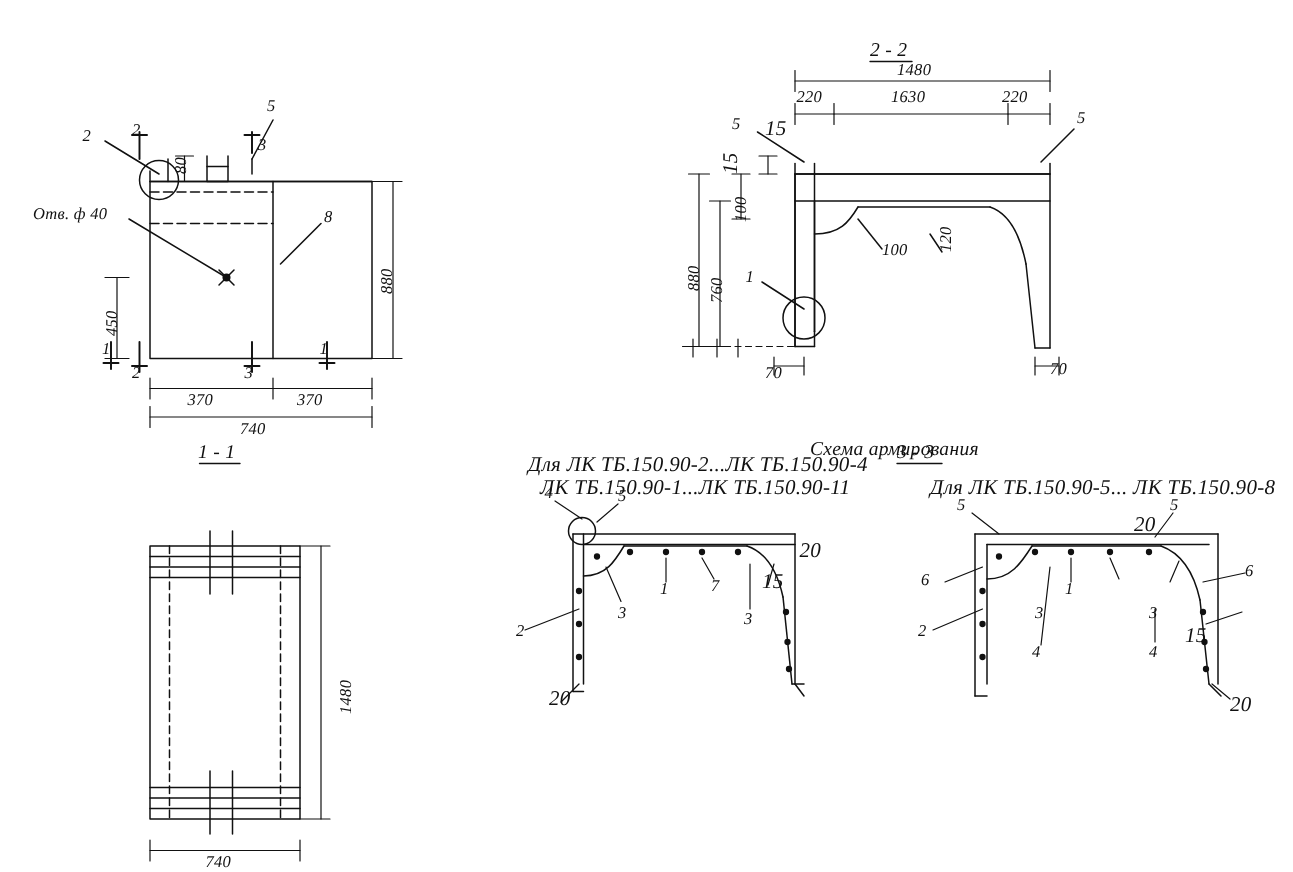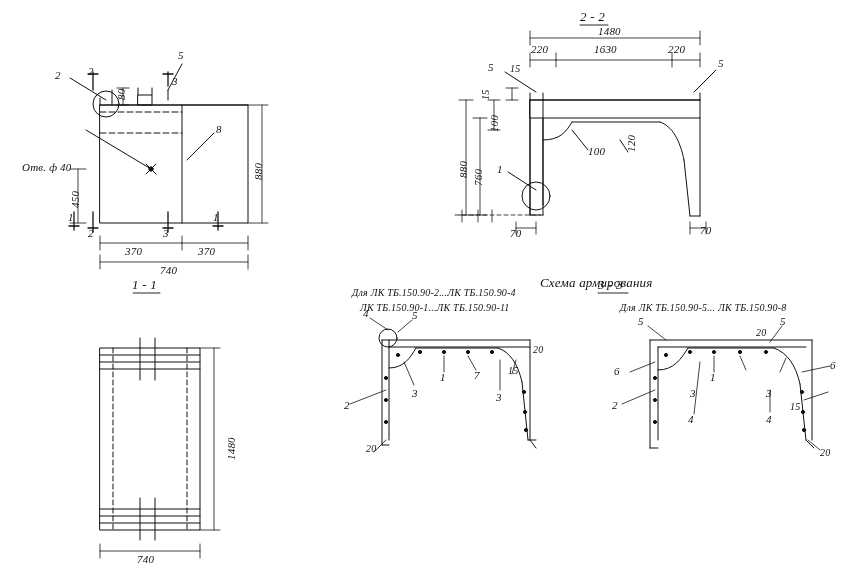--- a/index.html
+++ b/index.html
@@ -10,41 +10,41 @@
   body {
     width: 862px;
     height: 581px;
     position: relative;
     font-family: "Liberation Serif", serif;
     color: #111111;
     overflow: hidden;
   }
   #sheet {
     position: absolute;
-    left: 0; top: 0;
+    left: 0; top: 16px;
     width: 862px;
     height: 484px;
   }
   svg.drw {
     position: absolute;
     left: 0; top: 0;
     width: 862px;
     height: 581px;
   }
   .lbl {
     position: absolute;
     font-family: "Liberation Serif", serif;
     font-size: 11px;
     font-style: italic;
     color: #111;
     white-space: nowrap;
     line-height: 1;
     letter-spacing: 0.2px;
   }
-  .lbl.small { font-size: 10px; }
+  .lbl.small { font-size: 14px; }
   .lbl.big { font-size: 13px; }
   .lbl.vert {
     transform-origin: left top;
     transform: rotate(-90deg);
   }
 </style>
 </head>
 <body>
 
 <div id="sheet">
@@ -317,21 +317,21 @@
         <line x1="598" y1="293" x2="628" y2="293"></line>
       </g>
     </g>
   </svg>
 
   <div class="lbl big" style="left:580px; top:10px;">2 - 2</div>
   <div class="lbl big" style="left:132px; top:278px;">1 - 1</div>
   <div class="lbl big" style="left:598px; top:278px;">3 - 3</div>
   <div class="lbl big" style="left:540px; top:276px;">Схема армирования</div>
 
-  <div class="lbl" style="left:22px; top:122px;margin-top:40px;">Отв. ф 40</div>
+  <div class="lbl" style="left:22px; top:122px;">Отв. ф 40</div>
   <div class="lbl" style="left:55px; top:70px;">2</div>
   <div class="lbl" style="left:88px; top:66px;">2</div>
   <div class="lbl" style="left:88px; top:228px;">2</div>
   <div class="lbl" style="left:68px; top:212px;">1</div>
   <div class="lbl" style="left:213px; top:212px;">1</div>
   <div class="lbl" style="left:172px; top:76px;">3</div>
   <div class="lbl" style="left:163px; top:228px;">3</div>
   <div class="lbl" style="left:178px; top:50px;">5</div>
   <div class="lbl" style="left:216px; top:124px;">8</div>
 

